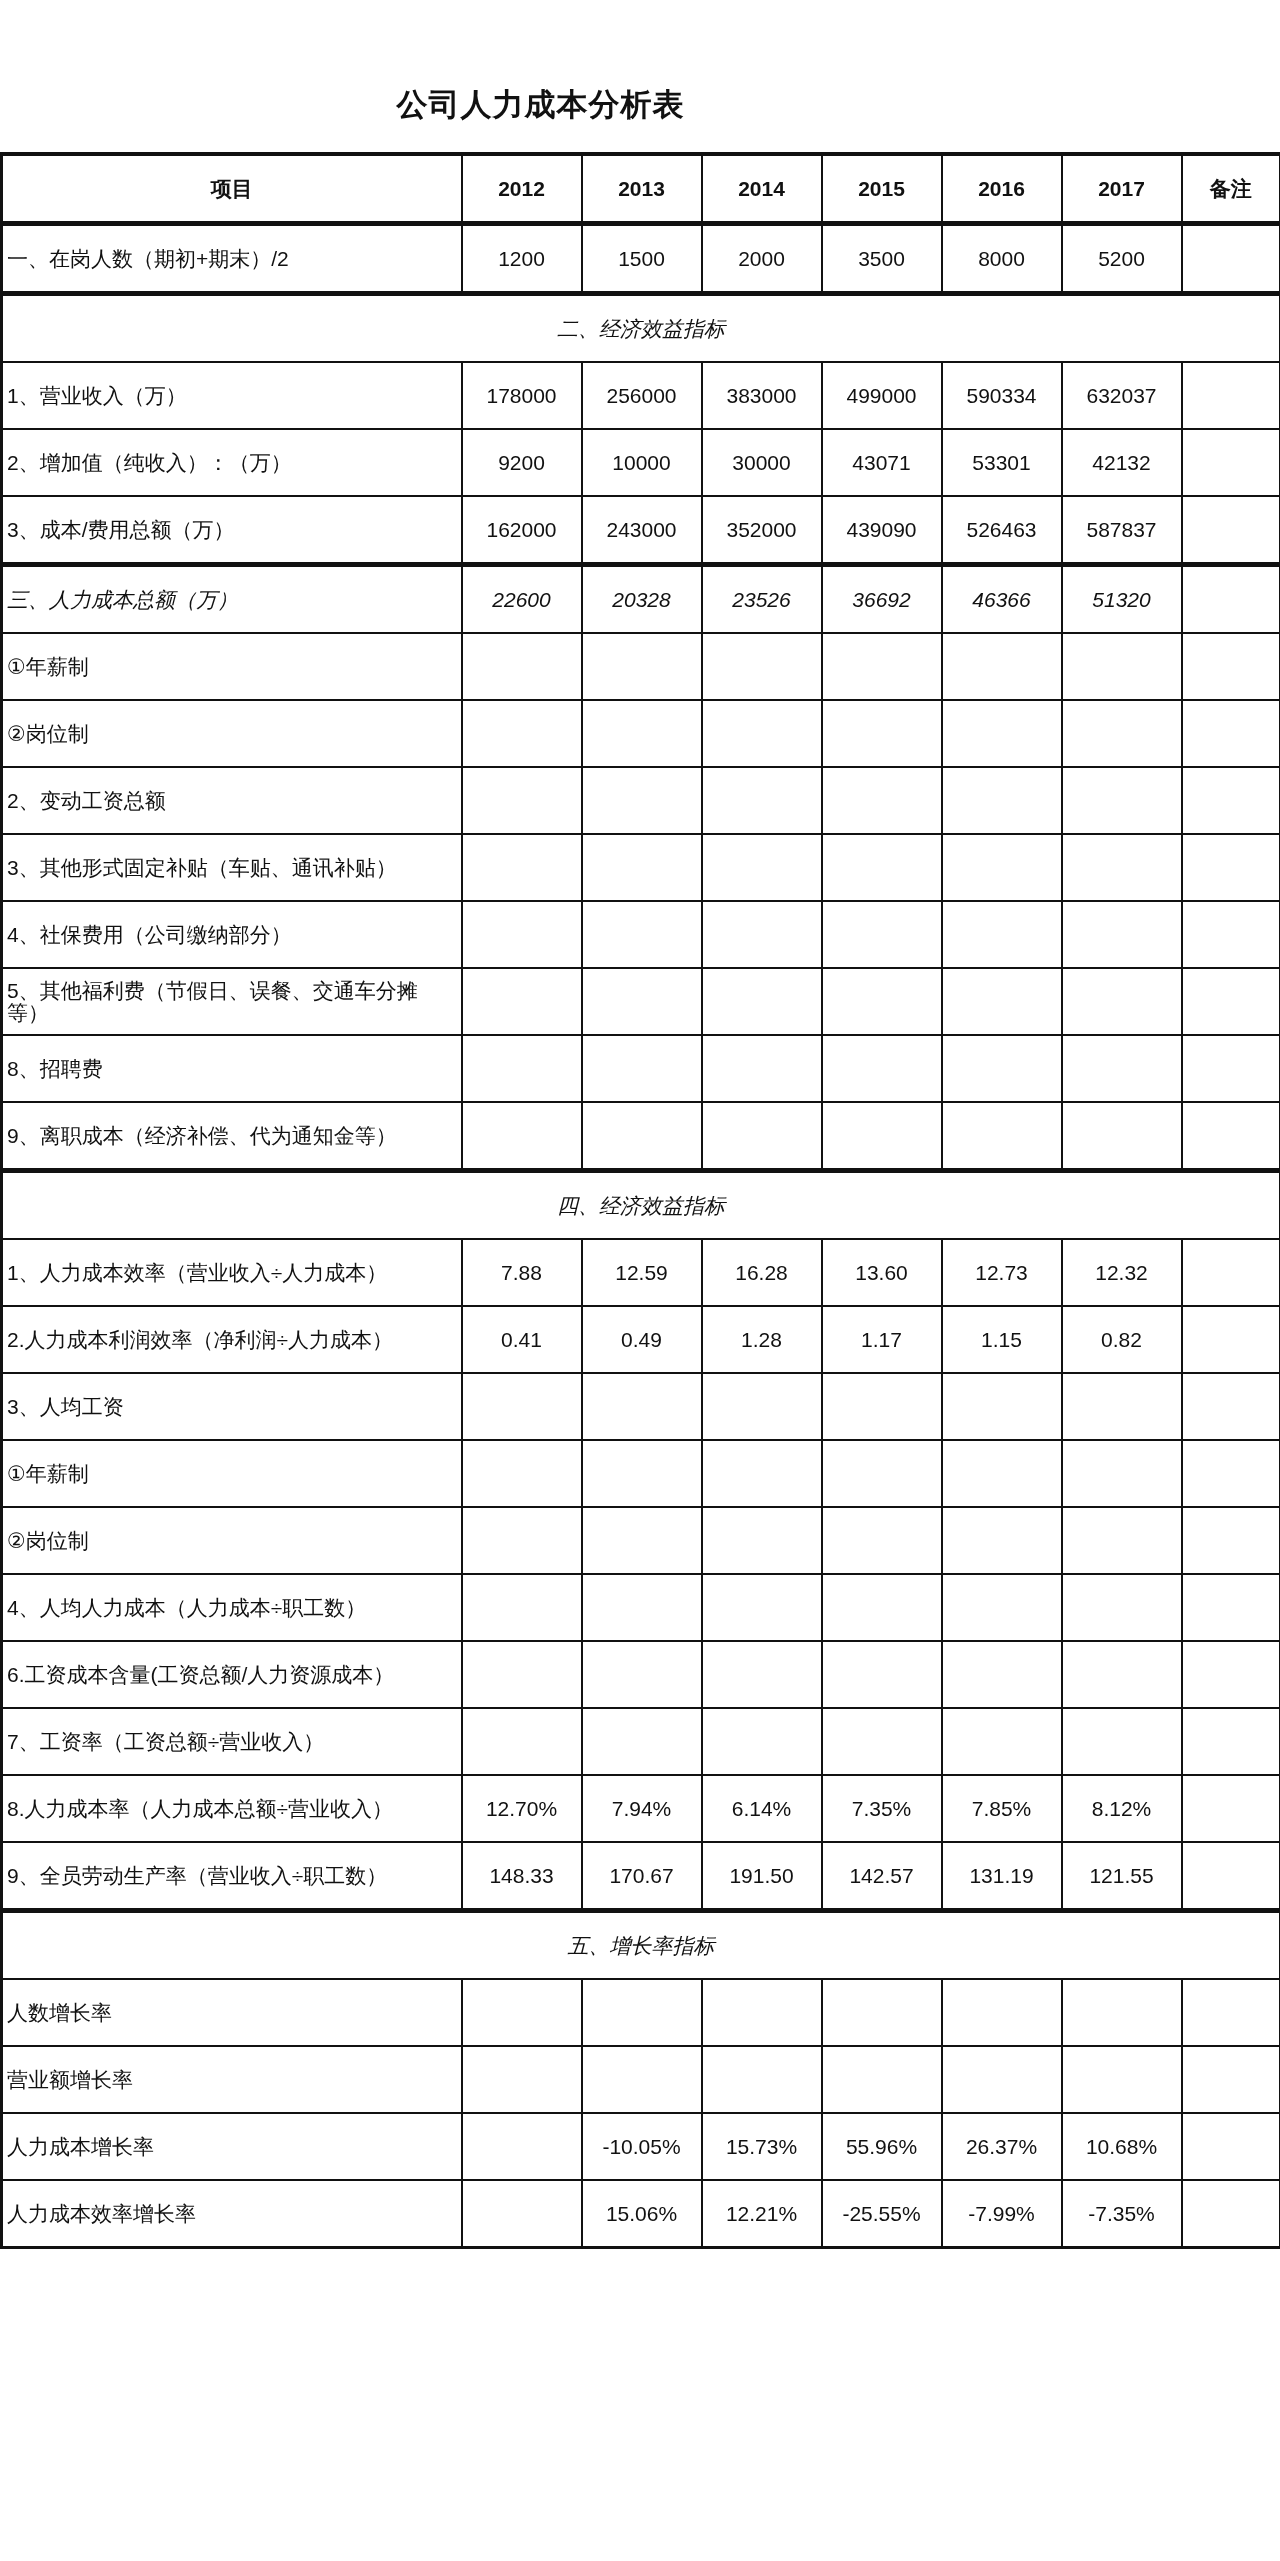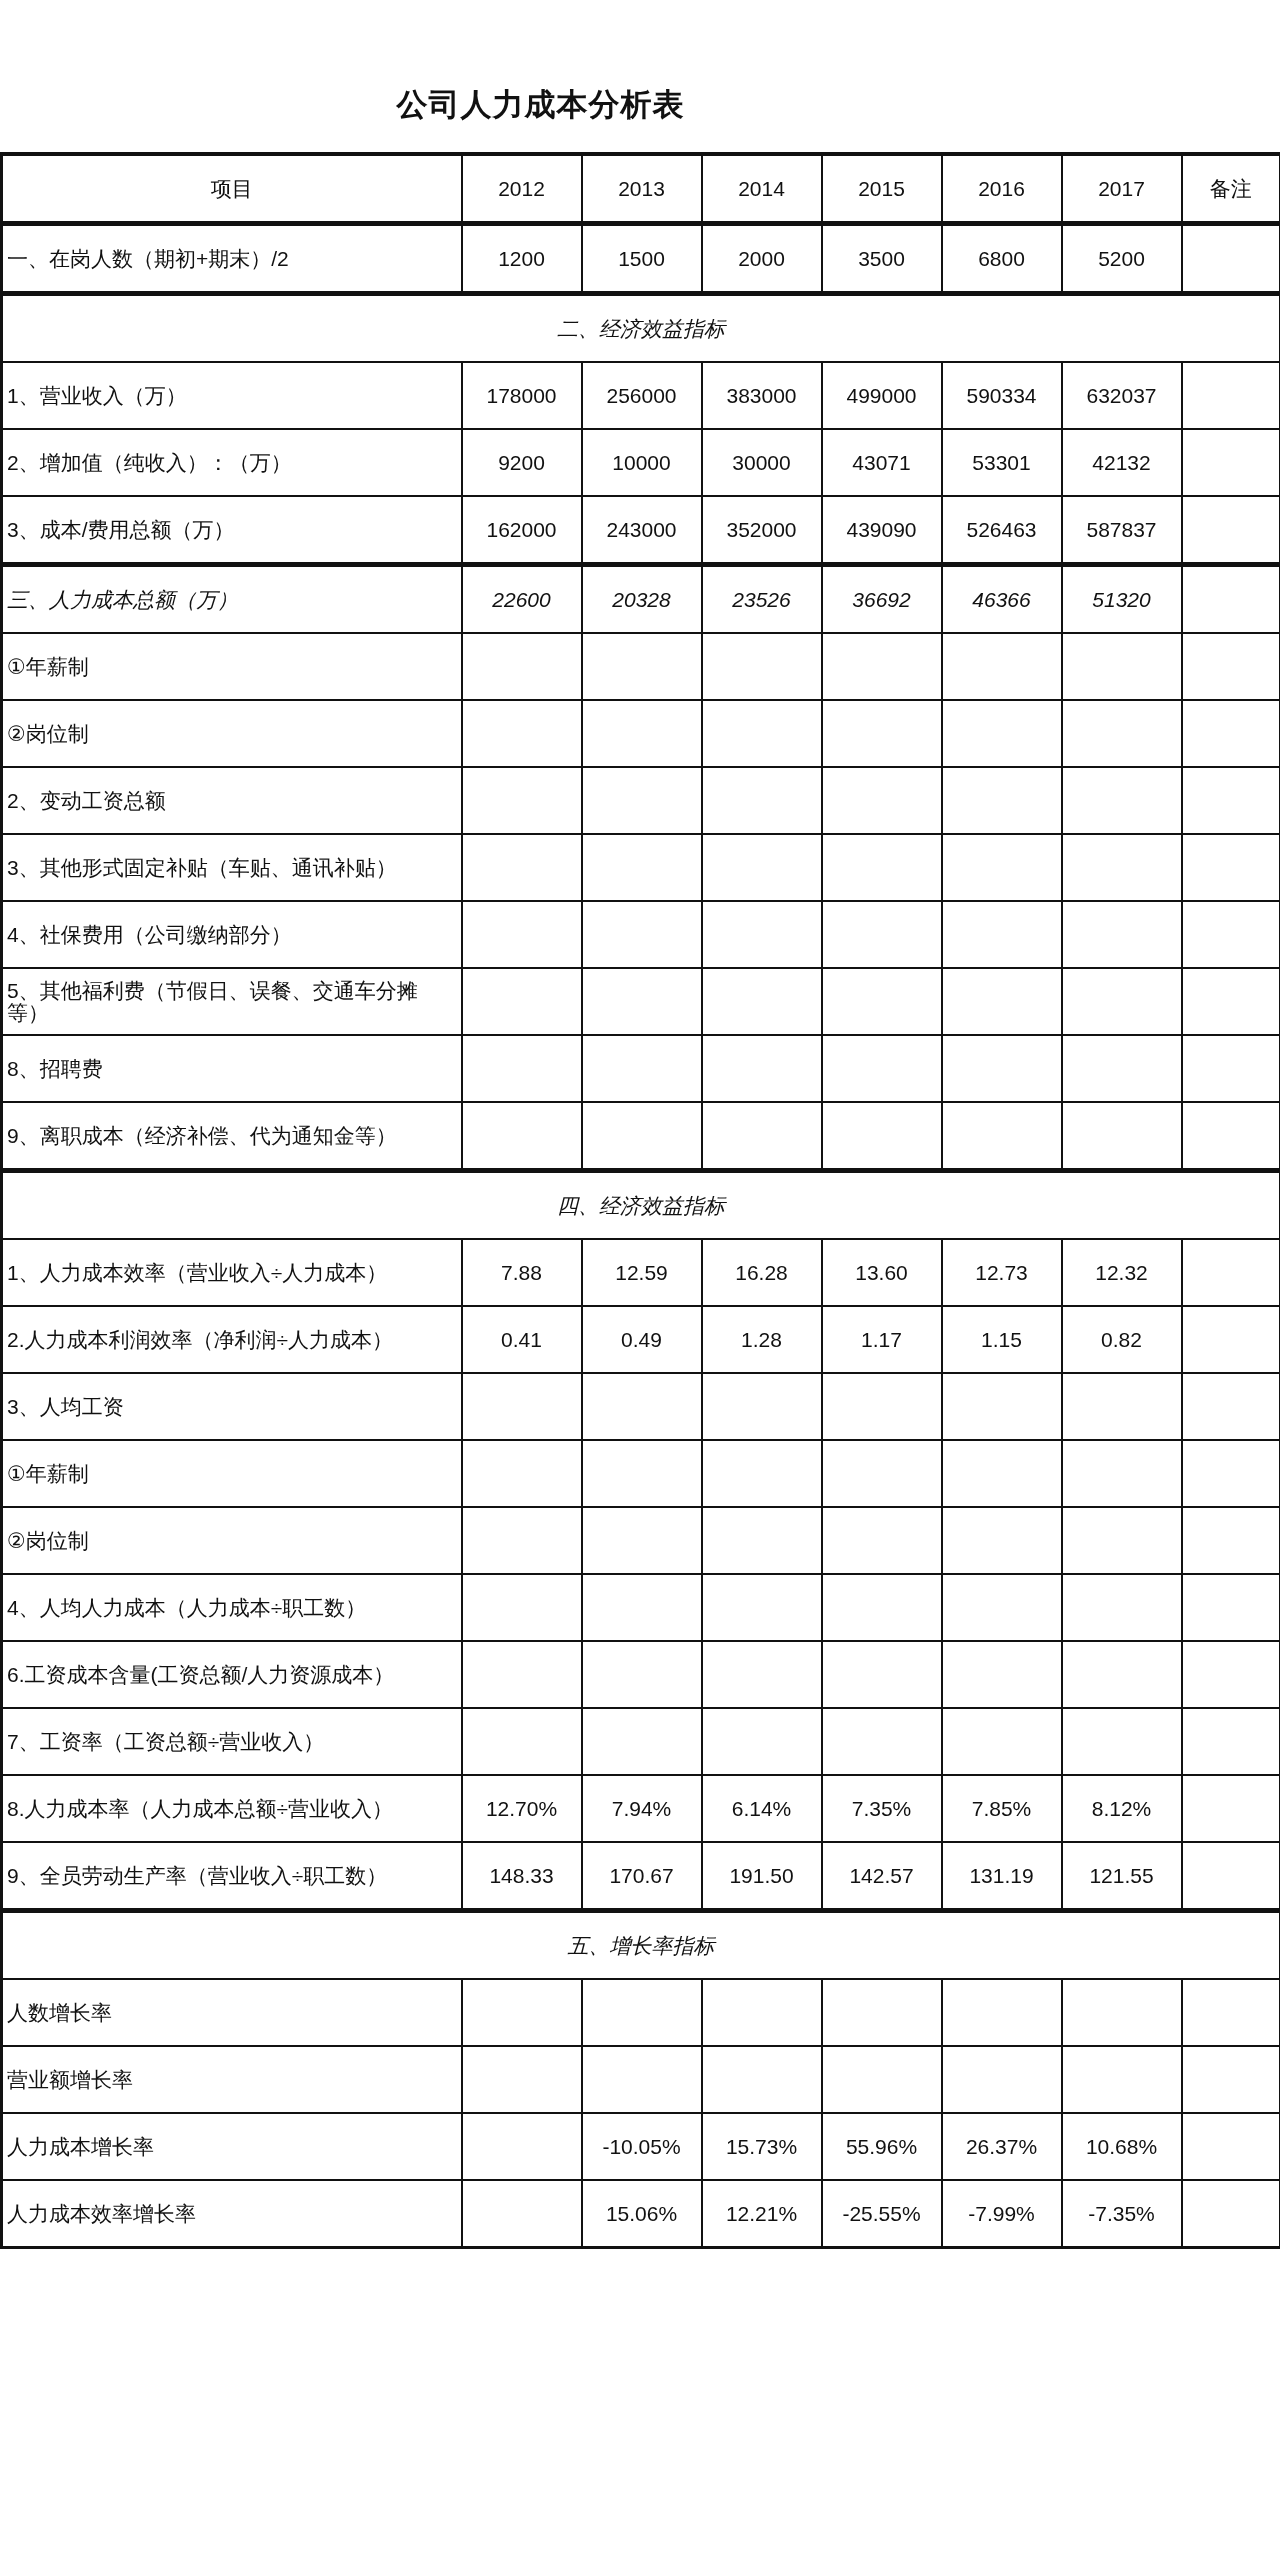--- a/index.html
+++ b/index.html
@@ -4,21 +4,21 @@
 <style>
   html, body { margin: 0; padding: 0; background: #ffffff; }
   body { width: 1280px; height: 2561px; position: relative; overflow: hidden;
          font-family: "Liberation Sans", "DejaVu Sans", sans-serif; color: #111; }
   .title { position: absolute; top: 84px; left: 0; width: 1081px; text-align: center;
            font-size: 31px; font-weight: bold; letter-spacing: 1px; }
   table.sheet { position: absolute; top: 152px; left: 0; width: 1279px;
                 border-collapse: collapse; table-layout: fixed; }
   table.sheet td, table.sheet th { border: 2px solid #111; height: 65px; padding: 0 4px;
                 font-size: 21px; font-weight: normal; vertical-align: middle; overflow: hidden; }
-  table.sheet th { font-weight: normal; text-align: center; }
+  table.sheet th { font-weight: bold; text-align: center; }
   td.label { text-align: left; padding-left: 3px; line-height: 22px; }
   td.num { text-align: center; }
   td.section { text-align: center; font-weight: bold; }
   tr.thick-top td, tr.thick-top th { border-top: 5px solid #111; font-style: italic; }
   table.sheet { border-left: 3px solid #111; border-right: 3px solid #111; border-bottom: 3px solid #111; }
   tr.head th { border-top: 4px solid #111; border-bottom: 5px solid #111; }
   td.bold-label { font-weight: bold; }
   col.c-label { width: 460px; }
   col.c-year { width: 120px; }
   col.c-note { width: 99px; }
@@ -51,21 +51,21 @@
       <th>备注</th>
     </tr>
   </thead>
   <tbody id="table-body">
       <tr>
         <td class="label">一、在岗人数（期初+期末）/2</td>
         <td class="num">1200</td>
         <td class="num">1500</td>
         <td class="num">2000</td>
         <td class="num">3500</td>
-        <td class="num">6800</td>
+        <td class="num">8000</td>
         <td class="num">5200</td>
         <td class="num"></td>
       </tr>
       <tr class="thick-top">
         <td colspan="8" class="section">二、经济效益指标</td>
       </tr>
       <tr>
         <td class="label">1、营业收入（万）</td>
         <td class="num">178000</td>
         <td class="num">256000</td>

